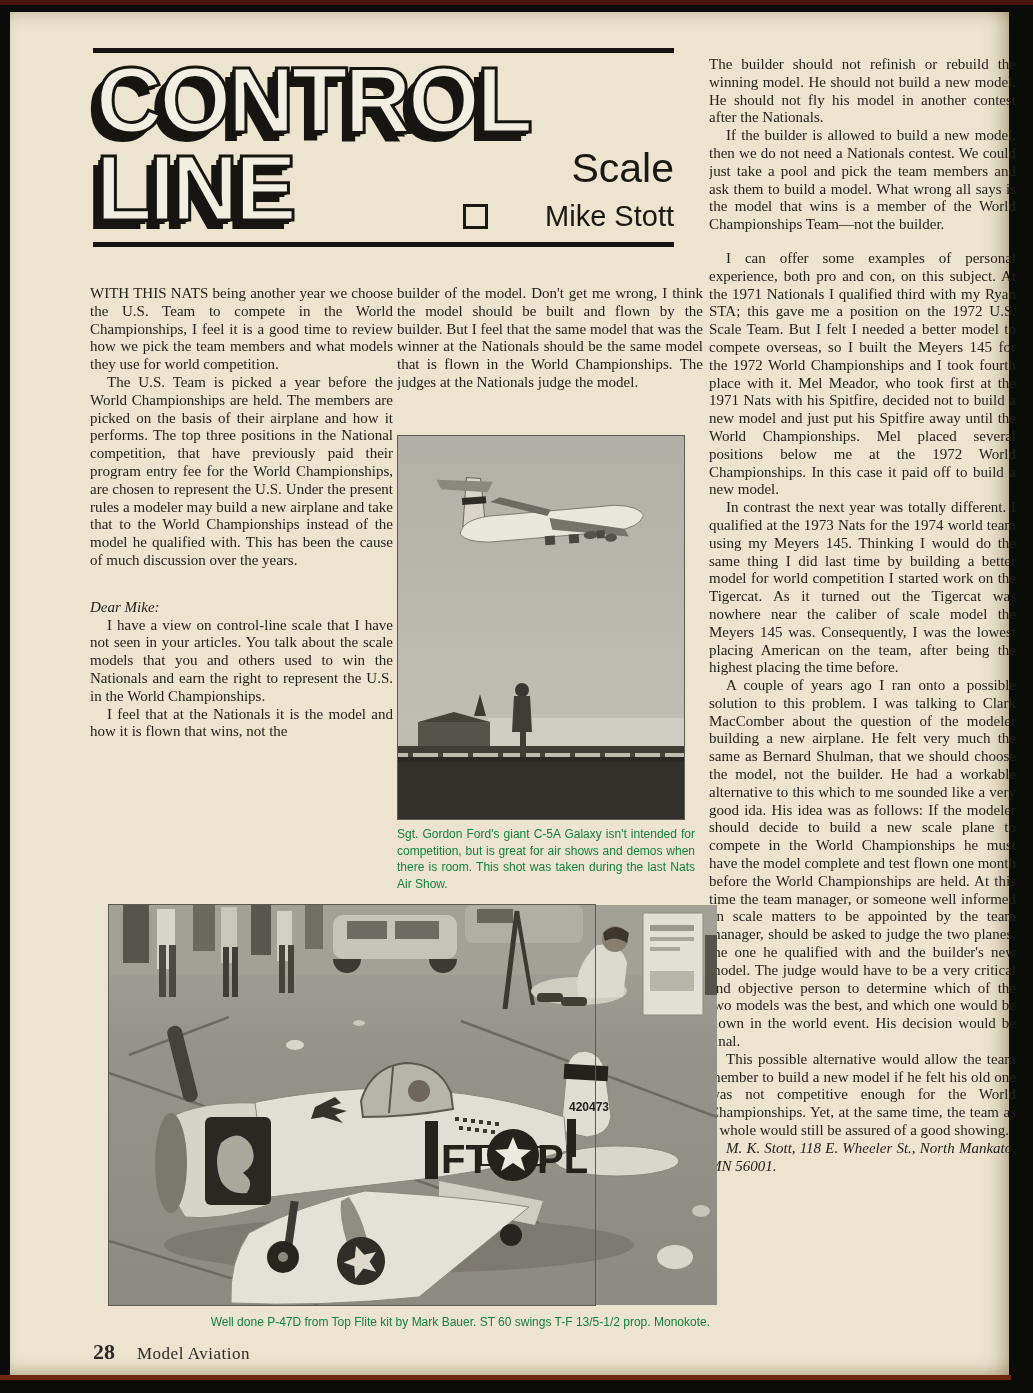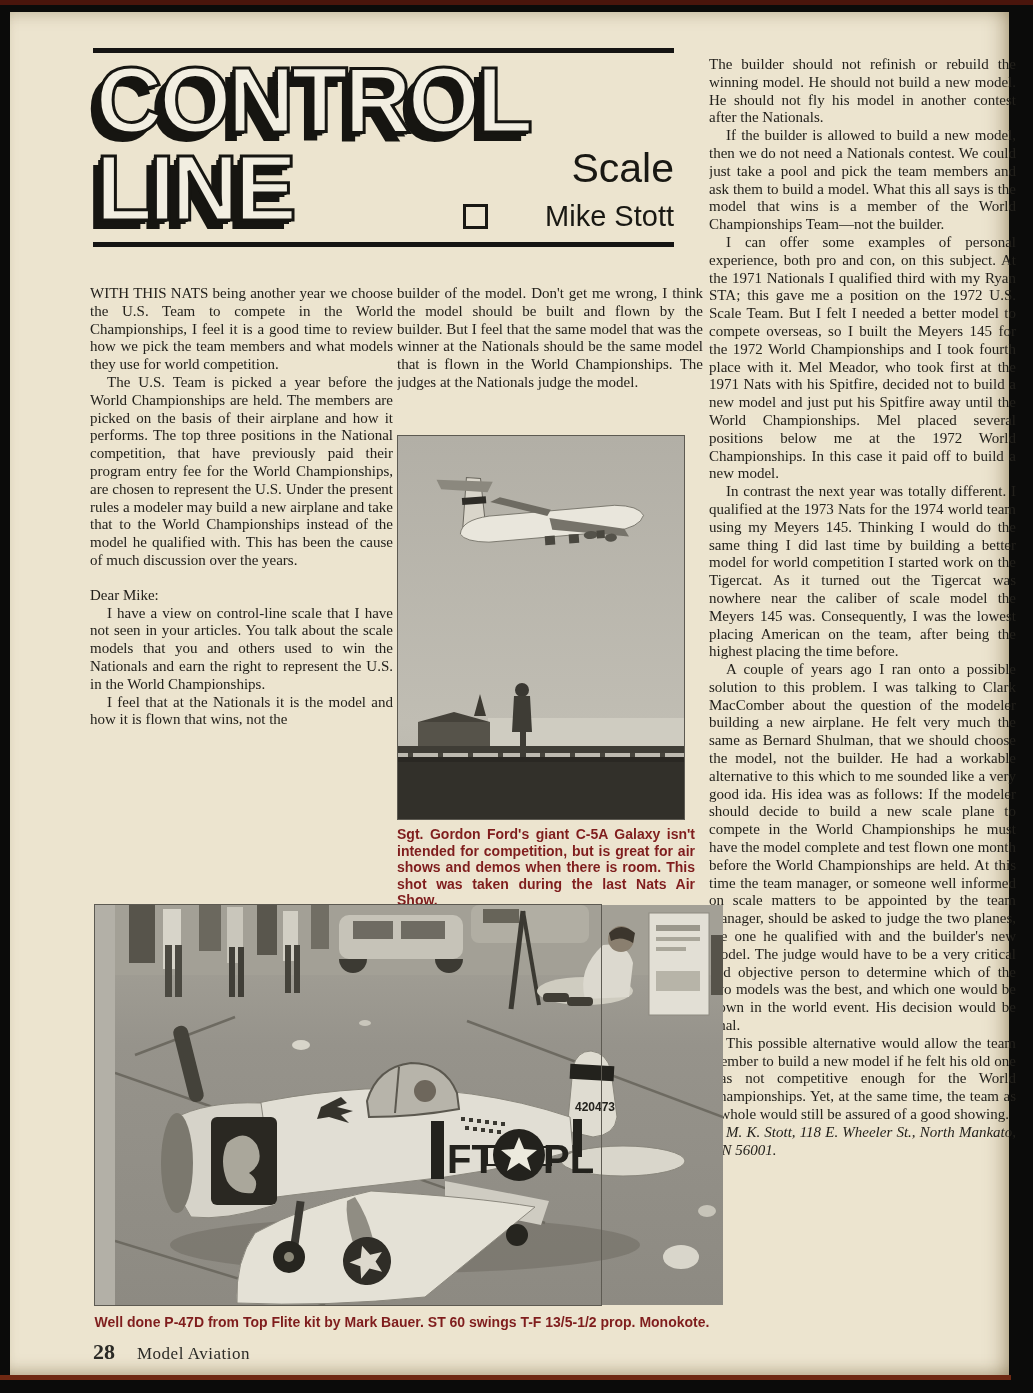--- a/index.html
+++ b/index.html
@@ -37,37 +37,37 @@
   .author-row{margin-top:8px;display:flex;justify-content:flex-end;align-items:center;gap:9px;}
   .author-box{width:19px;height:19px;border:3px solid #191813;background:transparent;display:inline-block;}
   .author-name{font-size:29px;font-weight:normal;line-height:36px;margin-left:48px;}
   
   .col{
     position:absolute;color:#23211c;font-size:15px;line-height:17.8px;
     text-align:justify;overflow:hidden;
   }
   .col p{margin:0;text-indent:17px;}
   .col p.noindent{text-indent:0;}
-  .col p.gap-top{margin-top:17px;}
-  .col p.gap-small{margin-top:0;}
+  .col p.gap-top{margin-top:29px;font-style:italic;}
+  .col p.gap-small{margin-top:16px;}
   .col1{left:80px;top:273px;width:303px;height:606px;}
   .col2{left:387px;top:273px;width:306px;height:152px;}
   .col3{left:699px;top:44px;width:307px;height:1282px;}
   .signature{font-style:italic;}
   
   .photo{position:absolute;background:#b3b0a7;outline:1px solid #5d5a52;}
   .photo svg{display:block;}
   .photo-c5a{left:388px;top:424px;width:286px;height:383px;}
-  .photo-p47{left:85px;top:893px;width:486px;height:400px;padding-left:20px;}
+  .photo-p47{left:99px;top:893px;width:486px;height:400px;}
   .caption{
-    position:absolute;font-family:"Liberation Sans", sans-serif;font-weight:bold;
-    color:#7f1d1d;font-size:14px;line-height:16.6px;text-align:justify;
+    position:absolute;font-family:"Liberation Sans", sans-serif;font-weight:normal;
+    color:#15803d;font-size:12px;line-height:16.6px;text-align:justify;
   }
   .caption-c5a{left:387px;top:814px;width:298px;}
-  .caption-p47{left:84px;top:1302px;width:616px;text-align:center;}
+  .caption-p47{left:84px;top:1302px;width:616px;text-align:right;}
   
   .footer{
     position:absolute;left:83px;top:1327px;display:flex;align-items:baseline;gap:22px;
     font-family:Liberation Serif, serif;color:#2b2a26;
   }
   .footer .pagenum{font-size:22px;font-weight:bold;}
   .footer .mag{font-size:17px;letter-spacing:.5px;}
 </style>
 </head>
 <body>
@@ -157,21 +157,21 @@
       </g>
 
       <rect x="0" y="324" width="286" height="59" fill="#32302a"></rect>
       <rect x="0" y="321" width="286" height="5" fill="#2a2823"></rect>
     </svg>
   </div>
   <div class="caption caption-c5a">Sgt. Gordon Ford's giant C-5A Galaxy isn't intended for competition, but is great for air shows and demos when there is room. This shot was taken during the last Nats Air Show.</div>
 
   <div class="col col3">
     <p class="noindent">The builder should not refinish or rebuild the winning model. He should not build a new model. He should not fly his model in another contest after the Nationals.</p>
-    <p>If the builder is allowed to build a new model, then we do not need a Nationals contest. We could just take a pool and pick the team members and ask them to build a model. What this all says is the model that wins is a member of the World Championships Team—not the builder.</p>
+    <p>If the builder is allowed to build a new model, then we do not need a Nationals contest. We could just take a pool and pick the team members and ask them to build a model. What wrong all says is the model that wins is a member of the World Championships Team—not the builder.</p>
     <p class="gap-small">I can offer some examples of personal experience, both pro and con, on this subject. At the 1971 Nationals I qualified third with my Ryan STA; this gave me a position on the 1972 U.S. Scale Team. But I felt I needed a better model to compete overseas, so I built the Meyers 145 for the 1972 World Championships and I took fourth place with it. Mel Meador, who took first at the 1971 Nats with his Spitfire, decided not to build a new model and just put his Spitfire away until the World Championships. Mel placed several positions below me at the 1972 World Championships. In this case it paid off to build a new model.</p>
     <p>In contrast the next year was totally different. I qualified at the 1973 Nats for the 1974 world team using my Meyers 145. Thinking I would do the same thing I did last time by building a better model for world competition I started work on the Tigercat. As it turned out the Tigercat was nowhere near the caliber of scale model the Meyers 145 was. Consequently, I was the lowest placing American on the team, after being the highest placing the time before.</p>
     <p>A couple of years ago I ran onto a possible solution to this problem. I was talking to Clark MacComber about the question of the modeler building a new airplane. He felt very much the same as Bernard Shulman, that we should choose the model, not the builder. He had a workable alternative to this which to me sounded like a very good ida. His idea was as follows: If the modeler should decide to build a new scale plane to compete in the World Championships he must have the model complete and test flown one month before the World Championships are held. At this time the team manager, or someone well informed on scale matters to be appointed by the team manager, should be asked to judge the two planes, the one he qualified with and the builder's new model. The judge would have to be a very critical and objective person to determine which of the two models was the best, and which one would be flown in the world event. His decision would be final.</p>
     <p>This possible alternative would allow the team member to build a new model if he felt his old one was not competitive enough for the World Championships. Yet, at the same time, the team as a whole would still be assured of a good showing.</p>
     <p class="signature">M. K. Stott, 118 E. Wheeler St., North Mankato, MN 56001.</p>
   </div>
 
   <div class="photo photo-p47">
     <svg width="608" height="400" viewBox="0 0 608 400" xmlns="http://www.w3.org/2000/svg">
       <defs>

